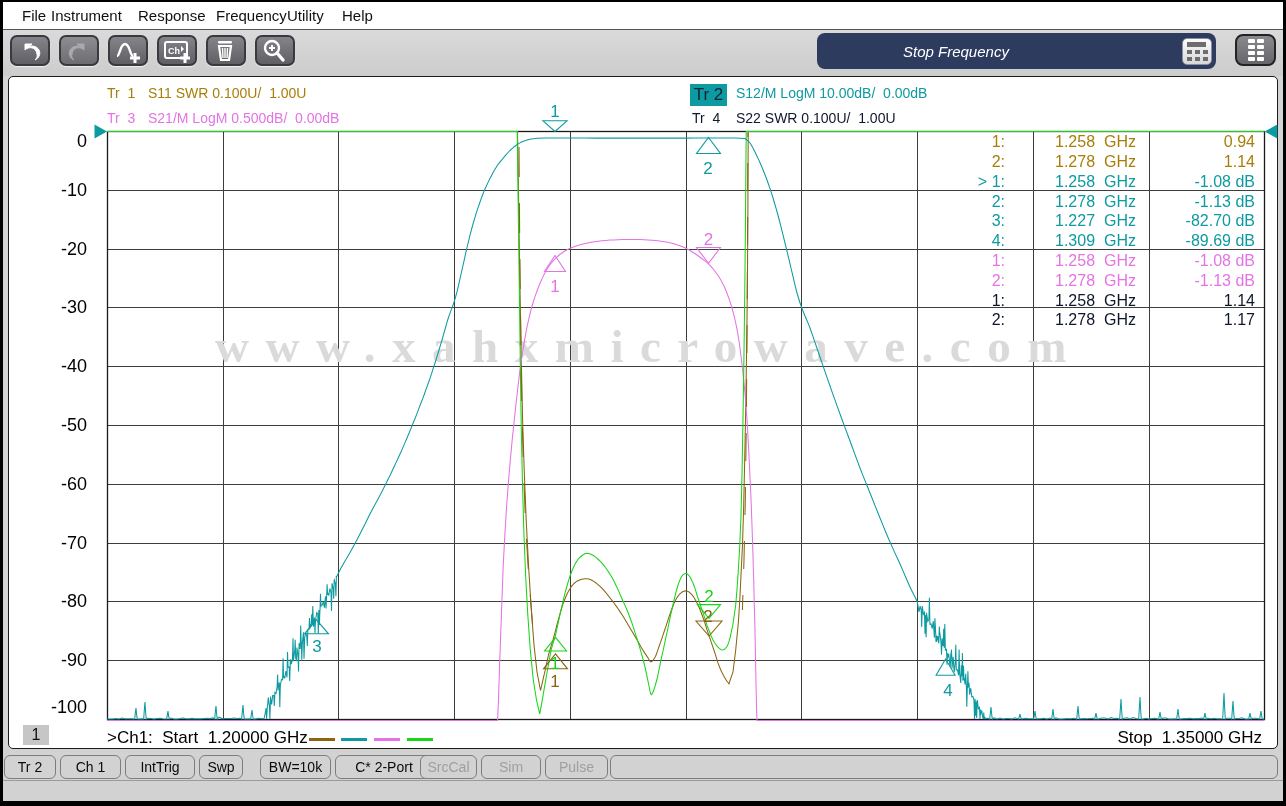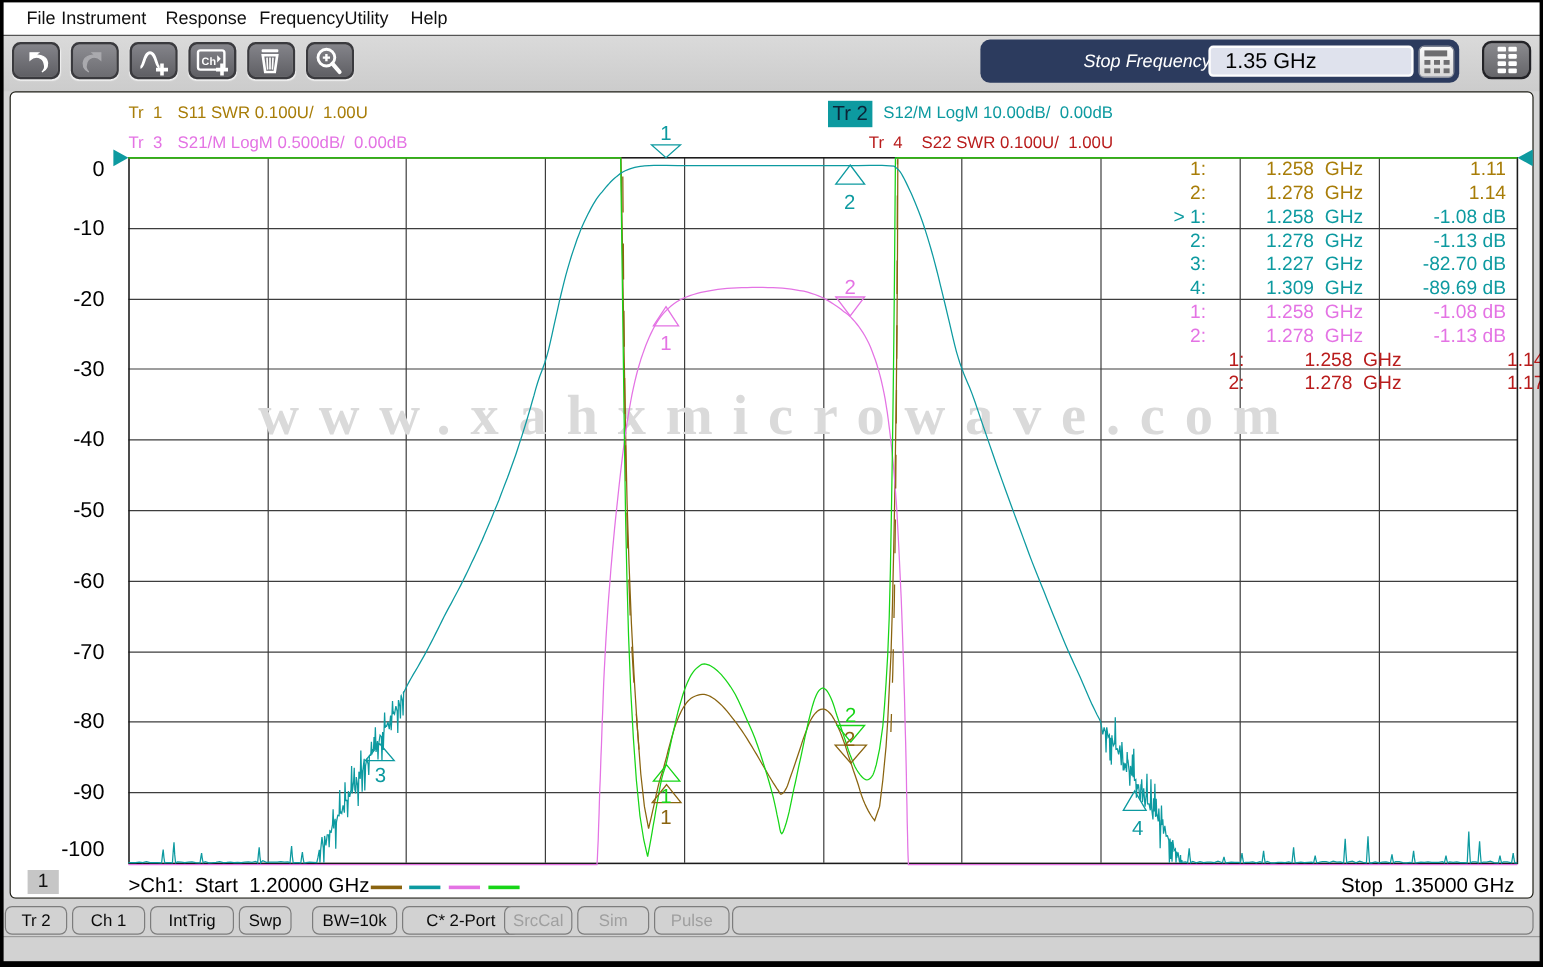--- a/index.html
+++ b/index.html
@@ -17,21 +17,21 @@
 #statusbar { position:absolute; left:0; top:749px; width:1286px; height:57px; background:#d2d2d2; }
 .sbtn { position:absolute; top:6px; height:24px; border:1px solid #7d7d7d; border-radius:6px; font-size:14px; color:#0a0a0a; text-align:center; line-height:22px; background:#d2d2d2; }
 .sbtn.dis { color:#9f9f9f; }
 #statusline { position:absolute; left:0; top:780px; width:1286px; height:1px; background:#9b9b9b; }
 #blackstrip { position:absolute; left:0; top:801px; width:1286px; height:5px; background:#000; }
 
 .leg { position:absolute; font-size:14px; }
 .amb { color:#a87d08; }
 .tea { color:#0d9aa0; }
 .mag { color:#e473e4; }
-.grn { color:#b91c1c;margin-left:32px; }
+.grn { color:#0f172a; }
 #tr2box { position:absolute; left:690px; top:84px; width:37px; height:22px; background:#0d9aa0; color:#0c2437; font-size:17px; text-align:center; line-height:22px; }
 .ylab { position:absolute; width:87px; text-align:right; font-size:18px; color:#000; height:20px; line-height:20px; left:0; }
 .mrow { position:absolute; font-size:16px; height:20px; line-height:20px; width:1286px; left:0; }
 .mrow .ml { position:absolute; left:905px; width:100px; text-align:right; }
 .mrow .mf { position:absolute; left:1055px; }
 .mrow .mv { position:absolute; left:1055px; width:200px; text-align:right; }
 #chanbox { position:absolute; left:23px; top:725px; width:26px; height:20px; background:#c6c6c6; color:#111; font-size:16px; text-align:center; line-height:20px; }
 #chlabel { position:absolute; left:107px; top:728px; font-size:17px; color:#000; }
 #stoplabel { position:absolute; left:1062px; width:200px; top:728px; font-size:17px; color:#000; text-align:right; }
 .dash { position:absolute; top:738px; height:3px; width:26px; }
@@ -80,21 +80,20 @@
     </div>
 <div class="tbtn" style="left:255px">
       <svg width="36" height="27" viewBox="0 0 36 27">
 <circle cx="15" cy="11" r="7" fill="none" stroke="#fff" stroke-width="2.4"></circle>
 <path d="M15 8 L15 14 M12 11 L18 11" stroke="#fff" stroke-width="2"></path>
 <path d="M20 16 L26 23" stroke="#fff" stroke-width="3.4" stroke-linecap="round"></path>
       </svg>
     </div>
 <div id="navybar">
 <span class="lab">Stop Frequency</span>
-<div id="freqinput">1.35 GHz</div>
 <div id="calcbtn"><svg width="28" height="25" viewBox="0 0 28 25">
 <rect x="4" y="3" width="19" height="5" fill="#6e6e70"></rect>
 <g fill="#6e6e70">
 <rect x="4" y="11" width="5" height="4"></rect>
             <rect x="12" y="11" width="5" height="4"></rect>
             <rect x="20" y="11" width="5" height="4"></rect>
 <rect x="4" y="18" width="5" height="4"></rect>
             <rect x="12" y="18" width="5" height="4"></rect>
             <rect x="20" y="18" width="5" height="4"></rect>
 </g>
@@ -199,21 +198,21 @@
 <div class="ylab" style="top:356.2px">-40</div>
 <div class="ylab" style="top:415.0px">-50</div>
 <div class="ylab" style="top:473.8px">-60</div>
 <div class="ylab" style="top:532.6px">-70</div>
 <div class="ylab" style="top:591.4px">-80</div>
 <div class="ylab" style="top:650.2px">-90</div>
 <div class="ylab" style="top:697.0px">-100</div>
 <div class="mrow amb" style="top:132.1px">
 <span class="ml">1:</span>
     <span class="mf">1.258&nbsp; GHz</span>
-    <span class="mv">1.11</span>
+    <span class="mv">0.94</span>
   </div>
 <div class="mrow amb" style="top:151.9px">
 <span class="ml">2:</span>
     <span class="mf">1.278&nbsp; GHz</span>
     <span class="mv">1.14</span>
   </div>
 <div class="mrow tea" style="top:171.7px">
 <span class="ml">&gt; 1:</span>
     <span class="mf">1.258&nbsp; GHz</span>
     <span class="mv">-1.08 dB</span>

